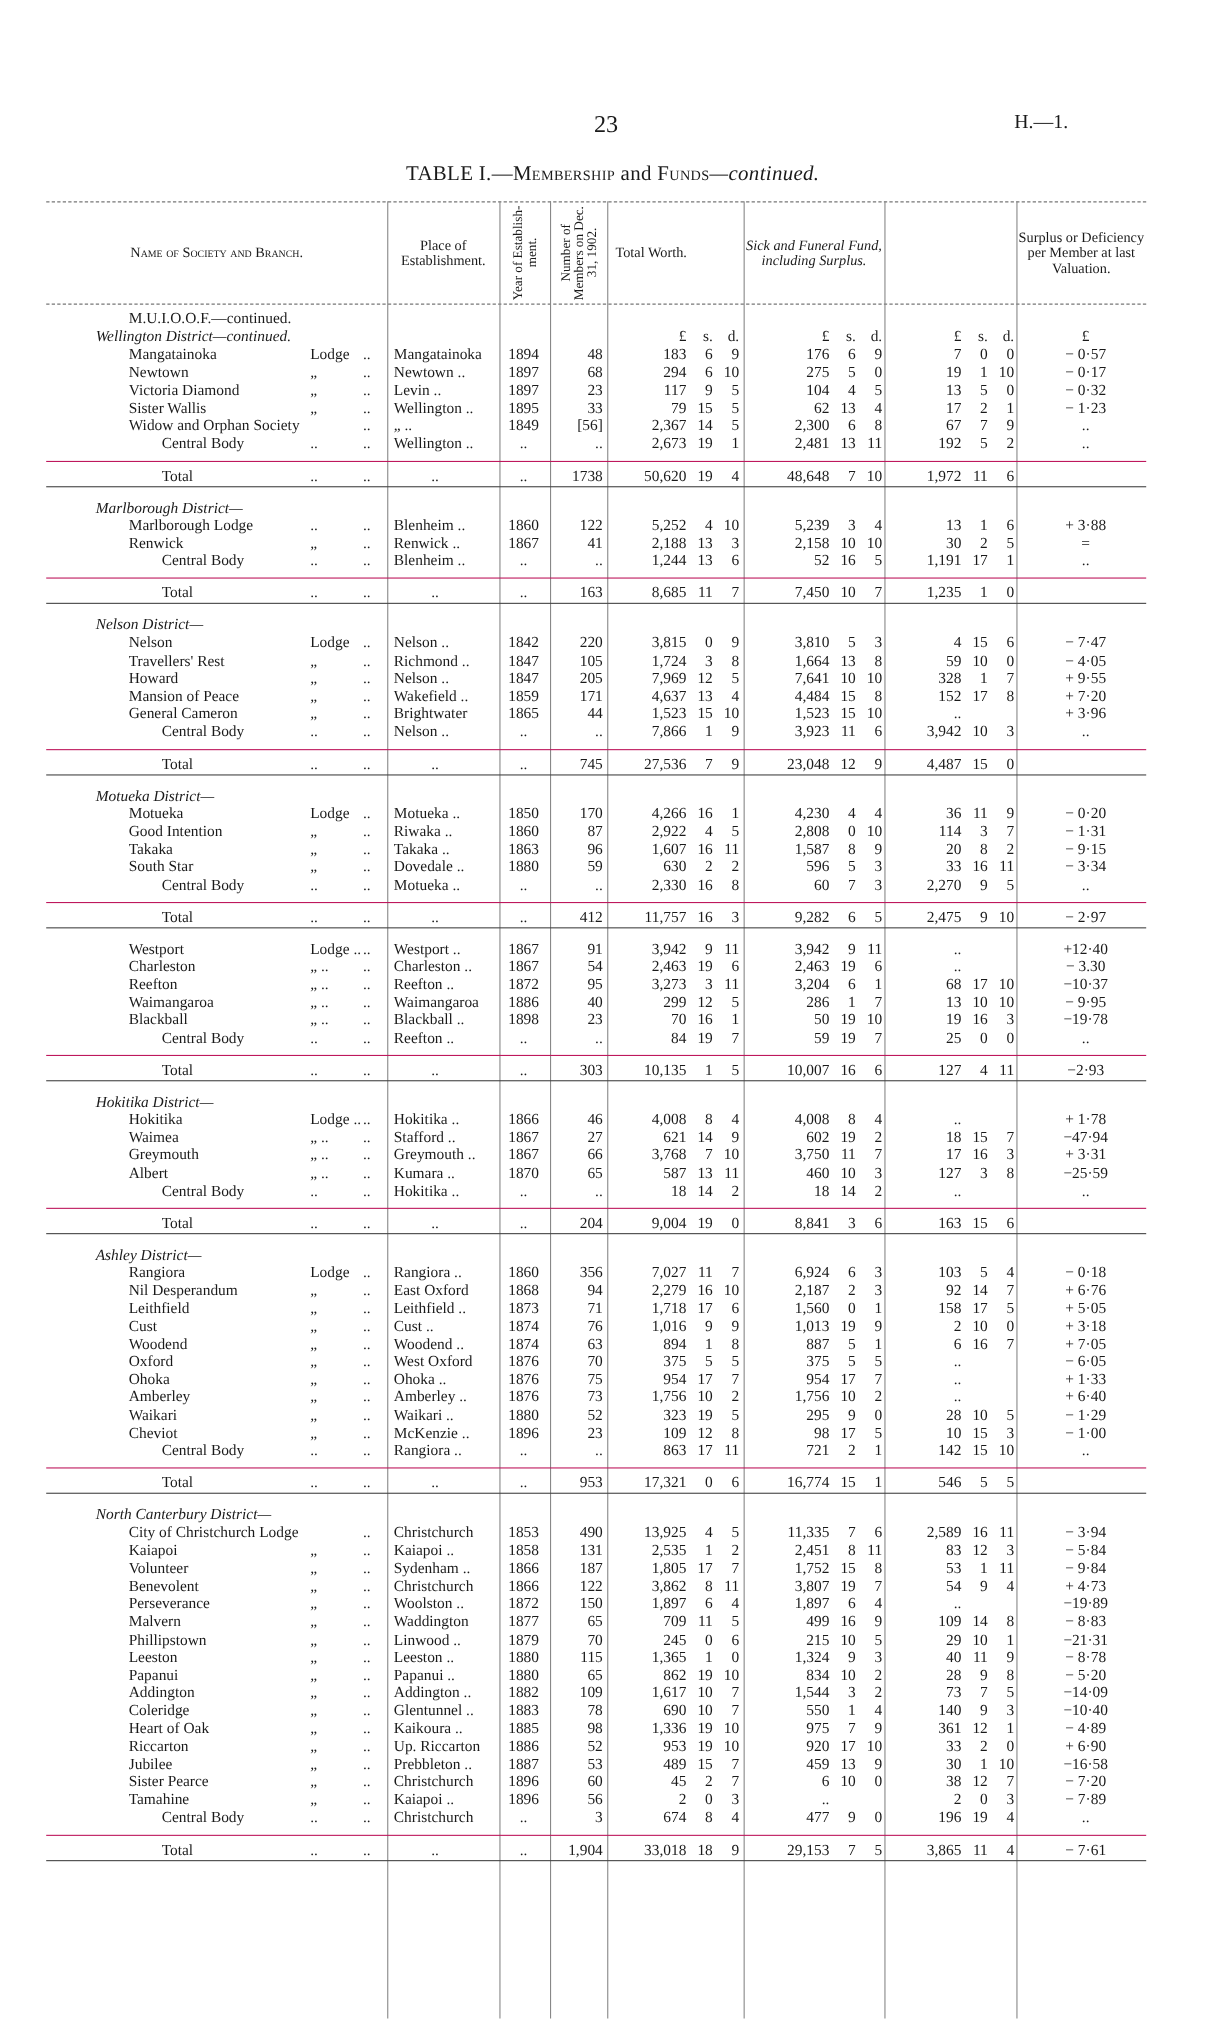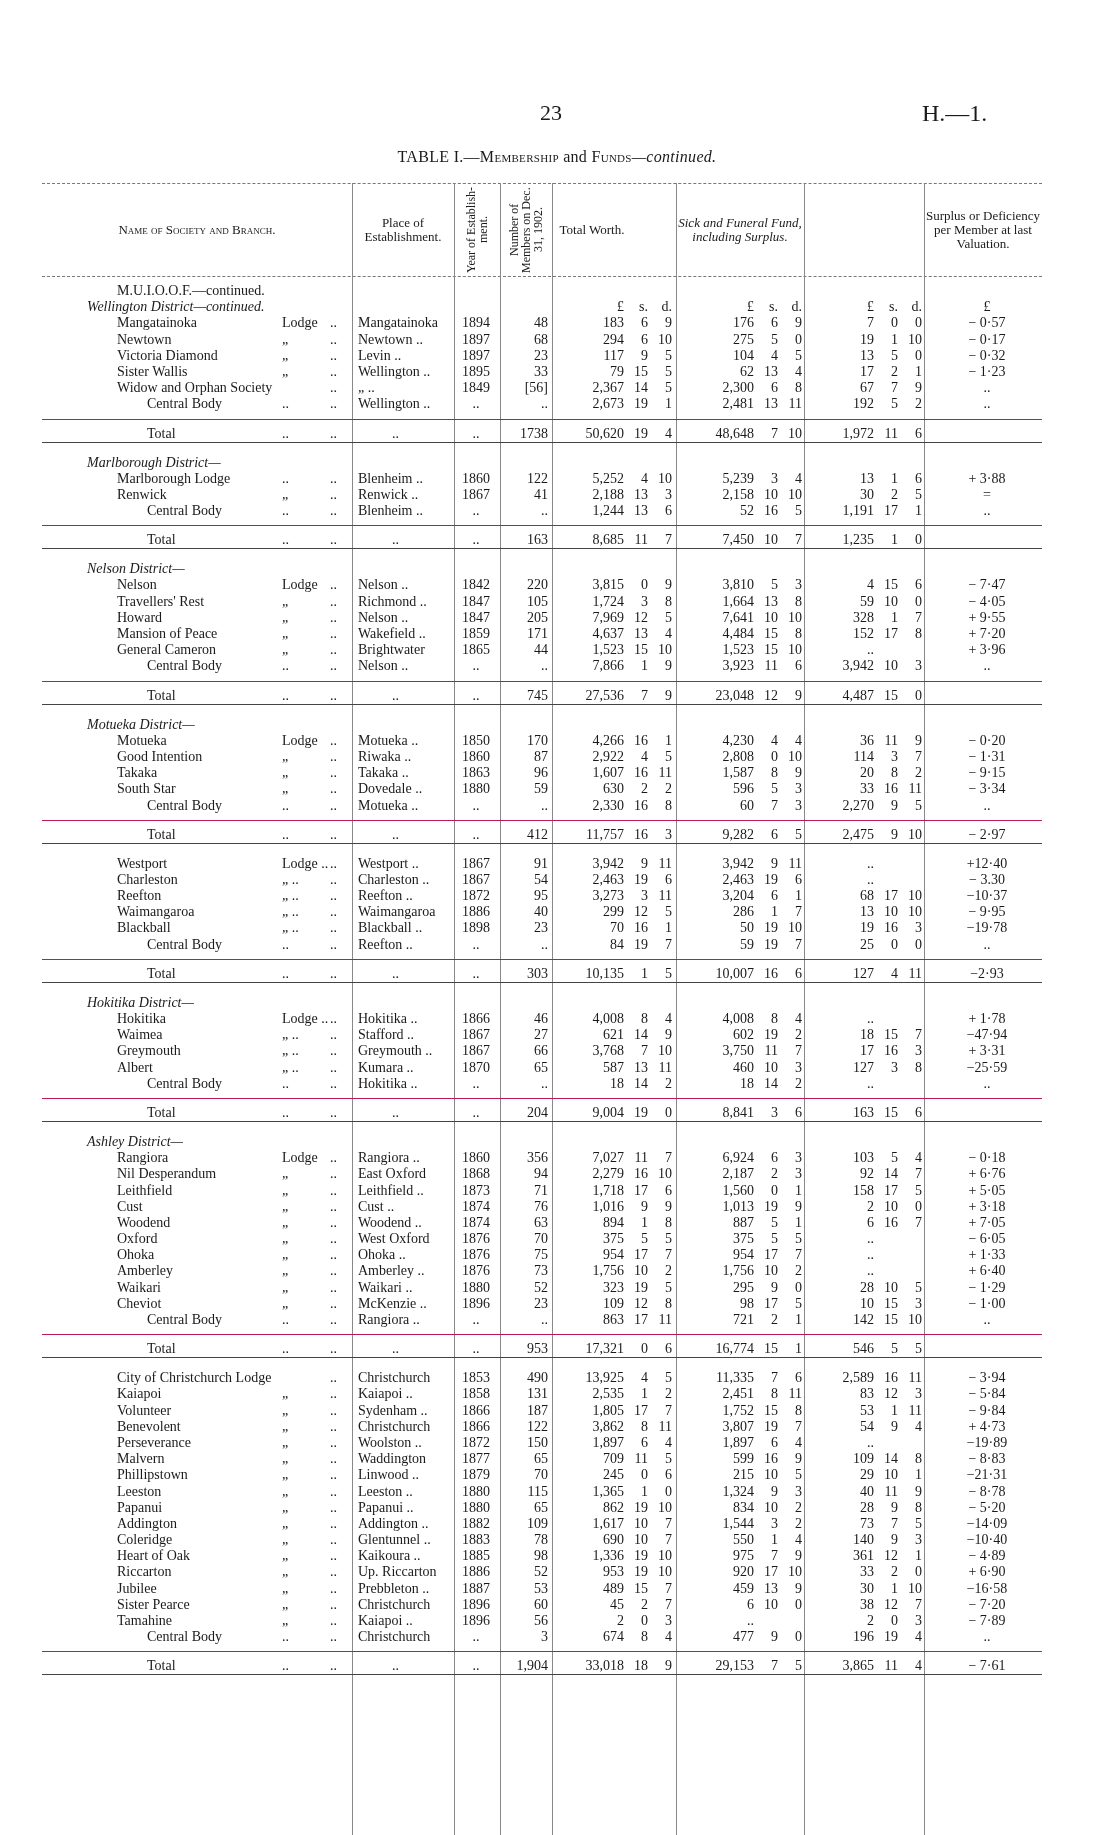--- a/index.html
+++ b/index.html
@@ -1,22 +1,22 @@
 <!DOCTYPE html>
 <html><head>
 <meta charset="utf-8">
 <style>
   html, body { margin: 0; padding: 0; background: #ffffff; }
   body {
     width: 1114px; height: 1835px; position: relative; overflow: hidden;
     font-family: "Liberation Serif", "DejaVu Serif", serif; color: #1a1a1a;
   }
   .page-num { position: absolute; top: 100px; left: 540px; font-size: 22px; }
-  .doc-code { position: absolute; top: 100px; left: 922px; font-size: 24px; }
-  .table-title { position: absolute; top: 148px; left: 0; width: 1114px; text-align: center; font-size: 16px; letter-spacing: 0.3px; }
+  .doc-code { position: absolute; top: 100px; left: 922px; font-size: 18px; }
+  .table-title { position: absolute; top: 148px; left: 0; width: 1114px; text-align: center; font-size: 19px; letter-spacing: 0.3px; }
   .table-title .sc { font-variant: small-caps; }
   .table-title .it { font-style: italic; }
 
   .tbl { position: absolute; left: 42px; top: 183px; width: 1000px; }
   .hdr { position: relative; height: 92px; border-top: 1px dashed #777; border-bottom: 1px dashed #777; }
   .hcell { position: absolute; top: 0; height: 92px; display: flex; align-items: center; justify-content: center; text-align: center; font-size: 13px; line-height: 14px; }
   .vline { position: absolute; top: 0; width: 0; border-left: 1px solid #888; }
   .vert { writing-mode: vertical-rl; transform: rotate(180deg); font-size: 12px; line-height: 12px; }
   .sc { font-variant: small-caps; }
 
@@ -1018,20 +1018,23 @@
     <span class="c money tw-d">6</span>
     <span class="c money sf-l">16,774</span>
     <span class="c money sf-s">15</span>
     <span class="c money sf-d">1</span>
     <span class="c money mf-l">546</span>
     <span class="c money mf-s">5</span>
     <span class="c money mf-d">5</span>
     <span class="c sur"></span>
   </div>
       <div class="row">
+        <span class="c name ind italic">North Canterbury District—</span>
+      </div>
+      <div class="row">
       <span class="c name sub">City of Christchurch Lodge</span>
       <span class="c dots1"></span>
 
       <span class="c dots2">..</span>
       <span class="c place">Christchurch</span>
       <span class="c year">1853</span>
       <span class="c mem">490</span>
       <span class="c money tw-l">13,925</span>
       <span class="c money tw-s">4</span>
       <span class="c money tw-d">5</span>
@@ -1123,21 +1126,21 @@
       <span class="c name sub">Malvern</span>
       <span class="c dots1">„</span>
 
       <span class="c dots2">..</span>
       <span class="c place">Waddington</span>
       <span class="c year">1877</span>
       <span class="c mem">65</span>
       <span class="c money tw-l">709</span>
       <span class="c money tw-s">11</span>
       <span class="c money tw-d">5</span>
-      <span class="c money sf-l">599</span>
+      <span class="c money sf-l">499</span>
       <span class="c money sf-s">16</span>
       <span class="c money sf-d">9</span>
       <span class="c money mf-l">109</span>
       <span class="c money mf-s">14</span>
       <span class="c money mf-d">8</span>
       <span class="c sur">− 8·83</span>
     </div>
       <div class="row">
       <span class="c name sub">Phillipstown</span>
       <span class="c dots1">„</span>

